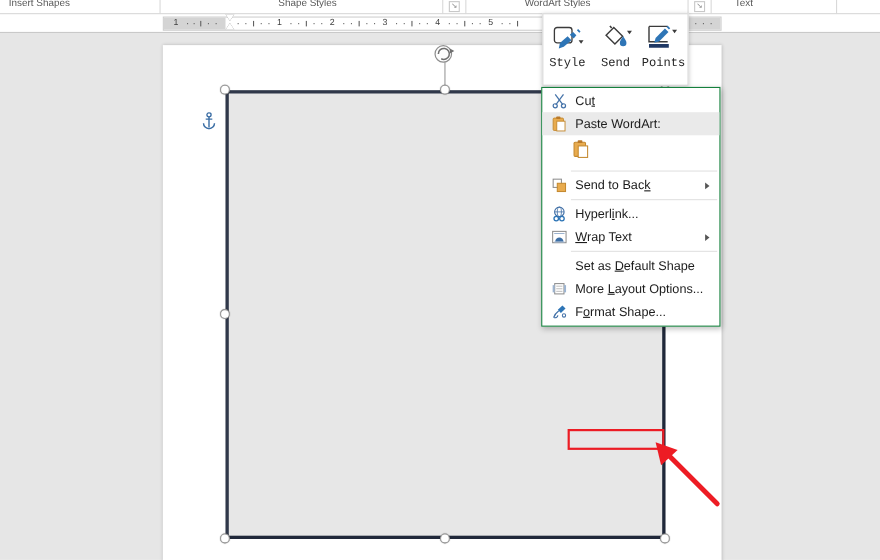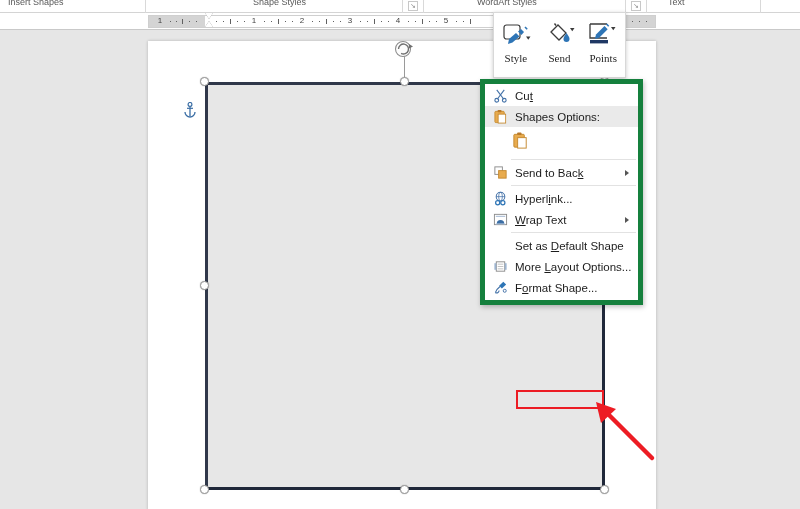--- a/index.html
+++ b/index.html
@@ -165,29 +165,29 @@
   .mt-item {
     flex: 1;
     display: flex; flex-direction: column;
     align-items: center; justify-content: flex-start;
     cursor: default;
   }
   .mt-icon { height: 30px; display: flex; align-items: center; }
   .mt-label {
     font-size: 11px; color: #262626;
     margin-top: 3px;
-    font-family: Liberation Serif, serif;
+    font-family: Liberation Mono, monospace;
   }
 
   
   .ctx-menu {
-    position: absolute; left: 480px; top: 79px;
+    position: absolute; left: 492px; top: 79px;
     width: 163px;
     background: #ffffff;
-    border: 5px solid #15803d;
+    border: 1px solid #15803d;
     box-shadow: 1px 2px 5px rgba(0,0,0,0.25);
     z-index: 40;
     padding: 1px 0 2px 0;
   }
   .ctx-item {
     position: relative;
     display: flex; align-items: center;
     height: 21px;
     padding-left: 4px;
     font-size: 11.5px;
@@ -413,21 +413,21 @@
 
 
     <div class="ctx-item hi">
       <span class="ctx-ico">
         <svg viewBox="0 0 16 16" width="15" height="15">
           <rect x="2" y="2.5" width="10" height="12" rx="1" fill="#e8ab4e" stroke="#c4892f" stroke-width="0.9"></rect>
           <rect x="5" y="1" width="4" height="2.4" rx="0.7" fill="#b9792a"></rect>
           <rect x="5.5" y="5.5" width="8" height="9.5" fill="#ffffff" stroke="#c4892f" stroke-width="0.9"></rect>
         </svg>
       </span>
-      <span class="ctx-text">Shapes Options:</span>
+      <span class="ctx-text">Paste WordArt:</span>
     </div>
 
     <div class="paste-gallery">
       <span>
         <svg viewBox="0 0 20 20" width="19" height="19">
           <rect x="3" y="3.5" width="11" height="13.5" rx="1" fill="#e8ab4e" stroke="#c4892f" stroke-width="1"></rect>
           <rect x="6.5" y="1.5" width="4.5" height="2.8" rx="0.8" fill="#b9792a"></rect>
           <rect x="7" y="7" width="9" height="11" fill="#ffffff" stroke="#c4892f" stroke-width="1"></rect>
         </svg>
       </span>

